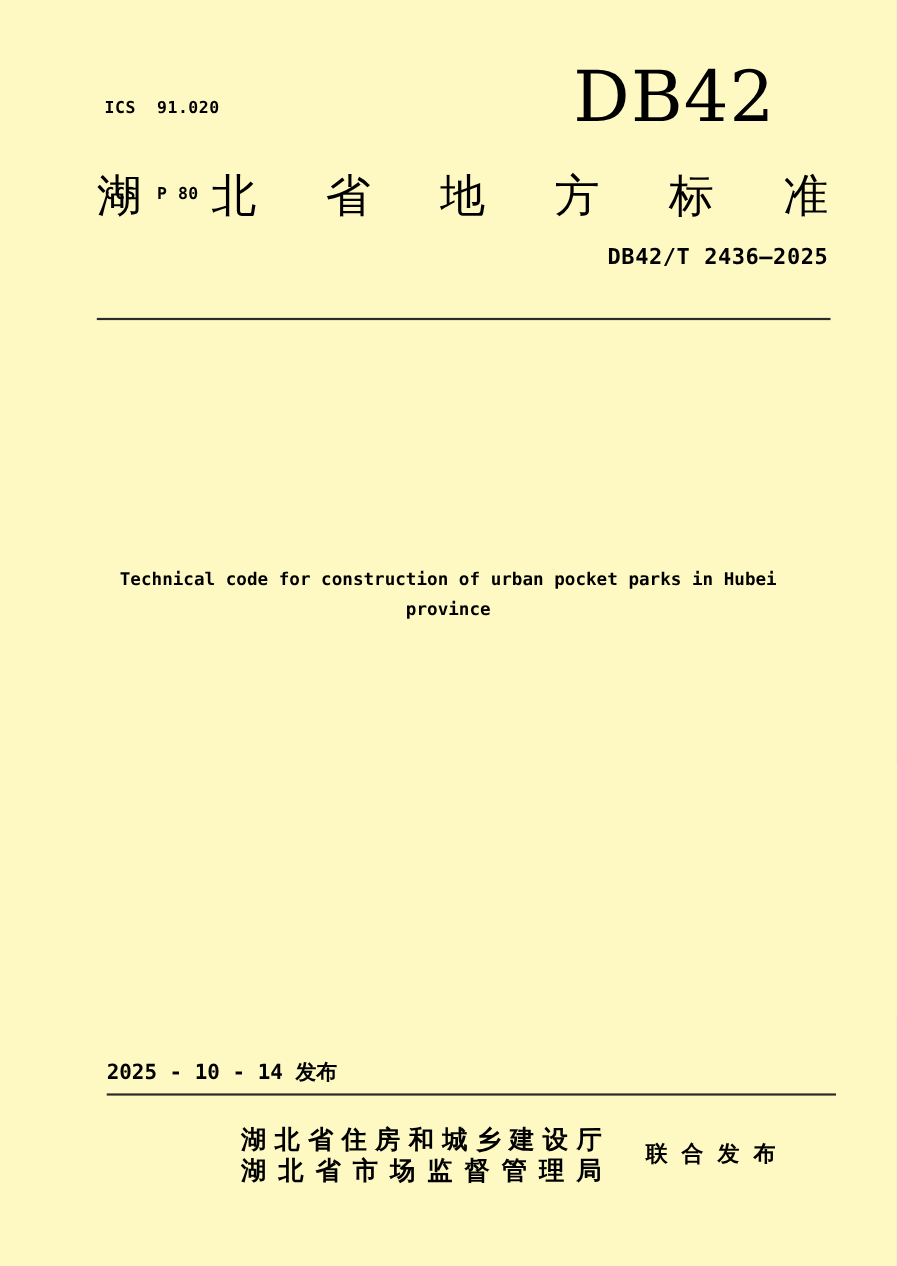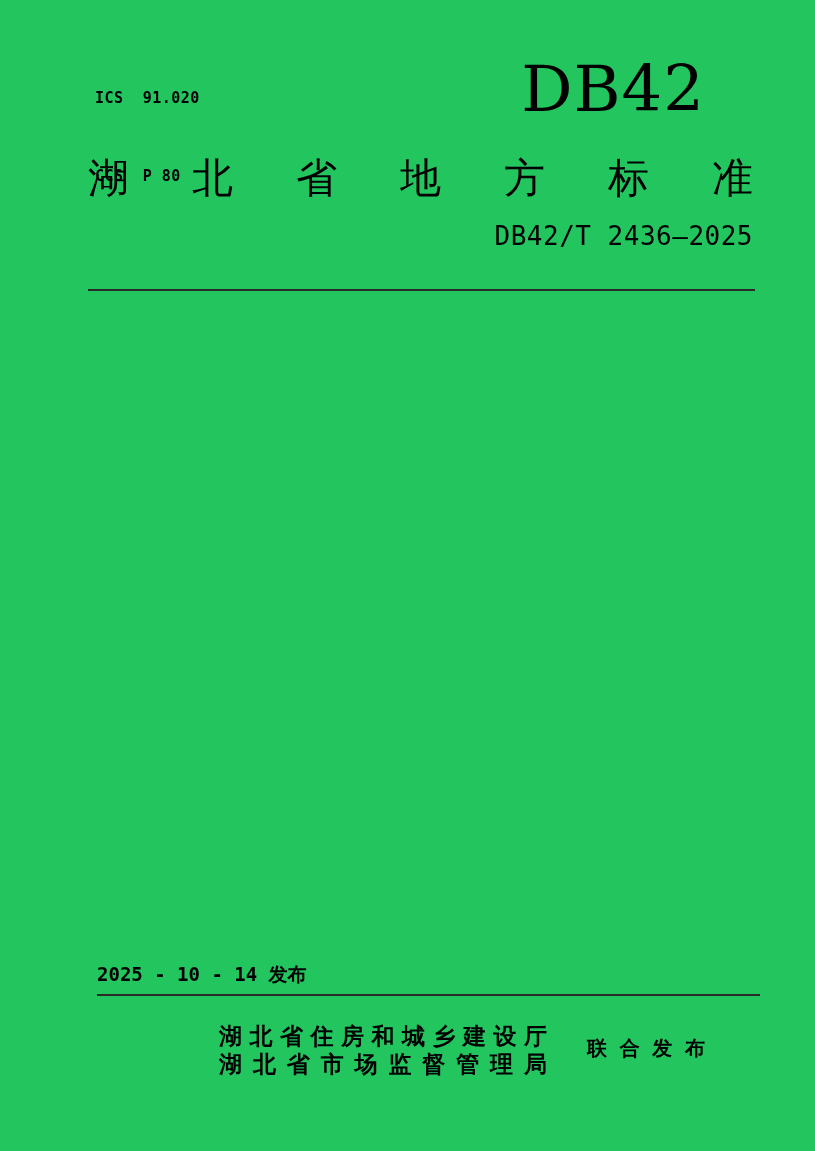--- a/index.html
+++ b/index.html
@@ -2,21 +2,21 @@
 <html><head>
 <meta charset="utf-8">
 <style>
   * { margin: 0; padding: 0; box-sizing: border-box; }
   html, body { background: #e9e9e9; }
   .page {
     position: relative;
     width: 815px;
     height: 1151px;
     margin: 0 auto;
-    background: #22c55e;
+    background: #fef9c3;
     color: #000000;
     font-family: "Liberation Sans", sans-serif;
     overflow: hidden;
   }
   .ics-block {
     position: absolute;
     left: 95px;
     top: 33px;
     font-family: "DejaVu Sans Mono", monospace;
     font-size: 15px;
@@ -41,22 +41,22 @@
     right: 62px;
     top: 151px;
     font-size: 41px;
     font-weight: 500;
   }
   .standard-number {
     position: absolute;
     right: 62px;
     top: 221px;
     font-family: "DejaVu Sans Mono", "Liberation Sans", sans-serif;
-    font-size: 26px;
-    font-weight: 400;
+    font-size: 20px;
+    font-weight: 700;
     letter-spacing: 0.5px;
   }
   .rule {
     position: absolute;
     height: 2px;
     background: #2b2b2b;
   }
   .rule-top { left: 88px; right: 60px; top: 289px; }
   .rule-bottom { left: 97px; right: 55px; top: 994px; }
   .title-zh {
@@ -128,20 +128,24 @@
       <span>方</span>
       <span>标</span>
       <span>准</span>
     </div>
 
   <div class="standard-number">DB42/T 2436—2025</div>
 
   <div class="rule rule-top"></div>
 
 
+  <div class="title-en">
+    <div>Technical code for construction of urban pocket parks in Hubei</div>
+    <div>province</div>
+  </div>
 
   <div class="date-left">2025 - 10 - 14 发布</div>
 
   <div class="rule rule-bottom"></div>
 
   <div class="issuer-block">
     <div style="display: flex; justify-content: space-between;">
         <span>湖</span>
         <span>北</span>
         <span>省</span>

